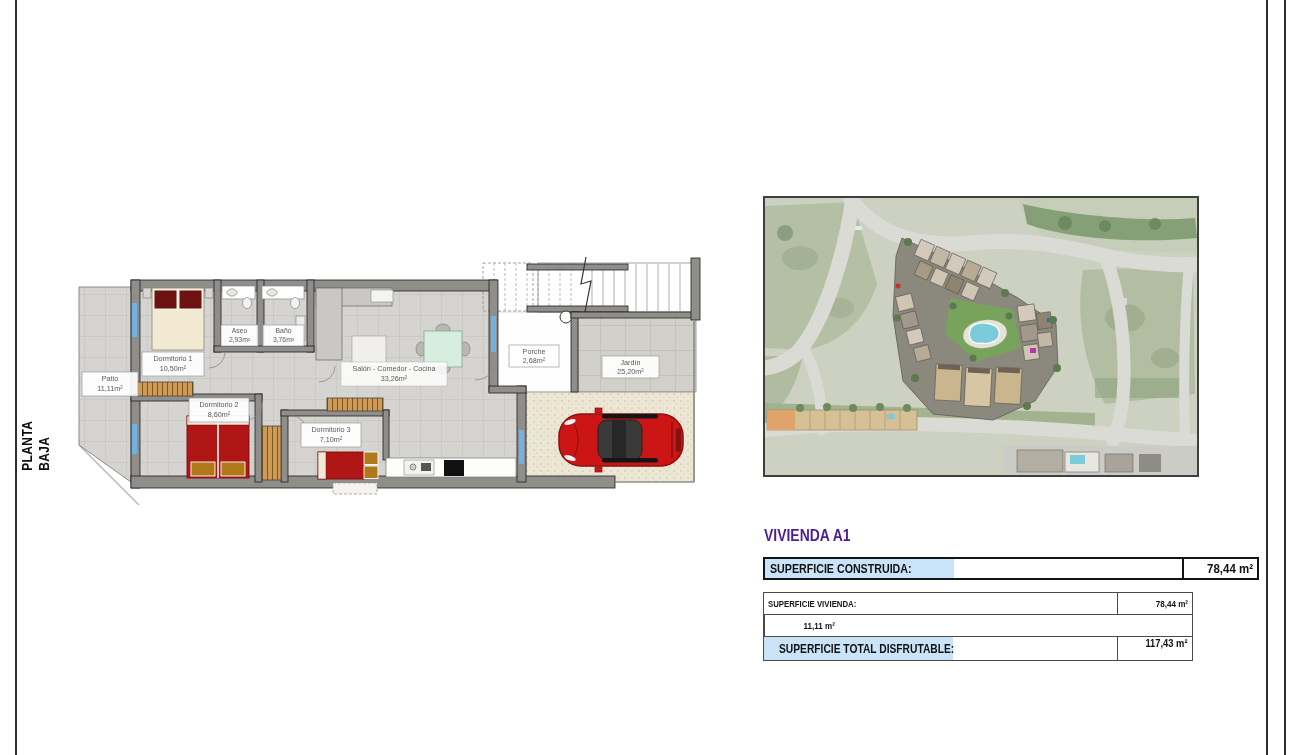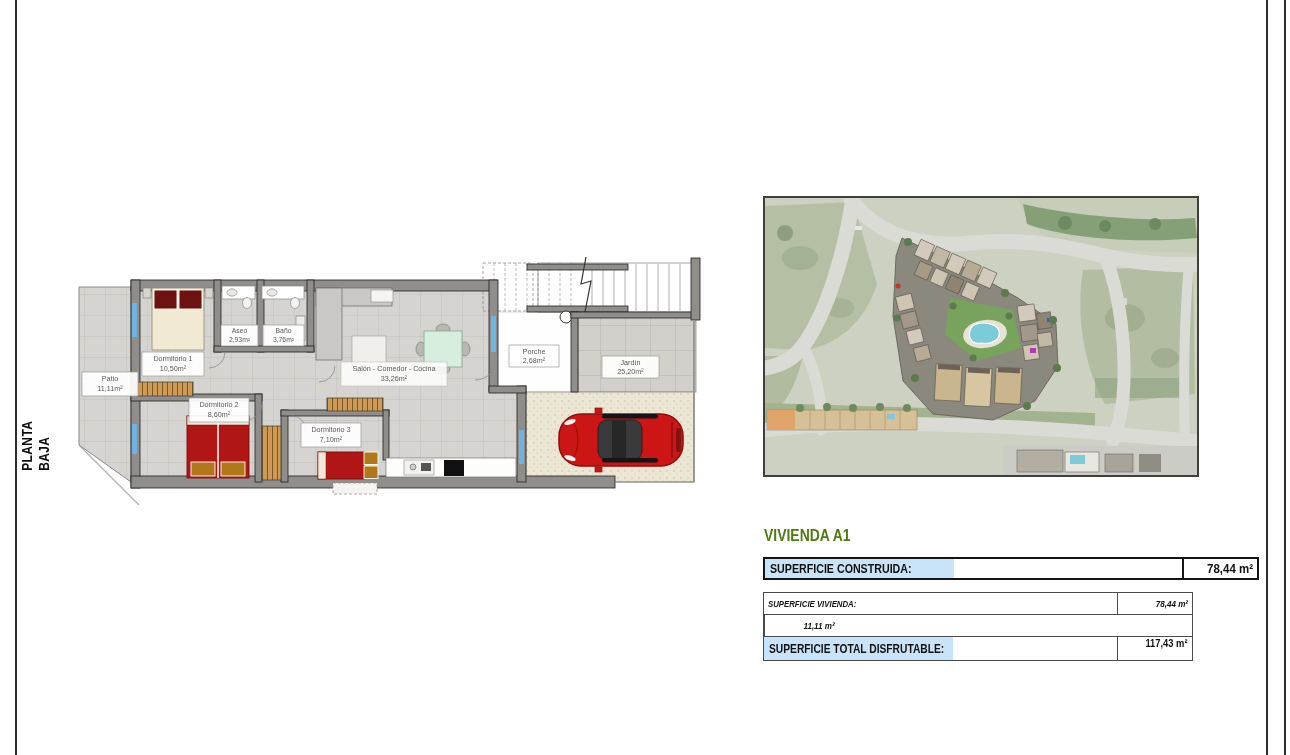--- a/index.html
+++ b/index.html
@@ -11,40 +11,40 @@
   .cond-r{display:inline-block;transform:scaleX(.85);transform-origin:100% 50%;white-space:nowrap;}
   
   .side-label{position:absolute;left:24px;top:398px;width:22px;height:96px;}
   .side-label span{position:absolute;left:50%;top:50%;
     transform:translate(-50%,-50%) rotate(-90deg) scaleX(.8);
     font-size:15px;font-weight:700;letter-spacing:.5px;color:#0d0d0d;}
   
   .siteplan{position:absolute;left:763px;top:196px;width:432px;height:277px;
     border:2px solid #3f3f3d;box-sizing:content-box;}
   
-  .panel-title{position:absolute;left:764px;top:526px;font-size:17px;font-weight:700;color:#4d7c0f;}
+  .panel-title{position:absolute;left:764px;top:526px;font-size:17px;font-weight:700;color:#4c1d95;}
   .row-big{position:absolute;left:763px;width:496px;height:23px;border:2px solid #141414;
     box-sizing:border-box;display:flex;align-items:stretch;background:#fff;}
   .row-big .lbl{width:189px;background:#c9e4f8;display:flex;align-items:center;
     padding-left:5px;font-size:13px;font-weight:700;box-sizing:border-box;}
   .row-big .mid{flex:1;}
   .row-big .val{width:75px;border-left:2px solid #141414;box-sizing:border-box;
     display:flex;align-items:center;justify-content:flex-end;padding-right:4px;
     font-size:13.5px;font-weight:700;}
   .detail-table{position:absolute;left:763px;top:592px;width:430px;
     border:1px solid #4a4a4a;box-sizing:border-box;background:#fff;}
-  .d-row{display:flex;height:21px;border-bottom:1px solid #4a4a4a;align-items:stretch;font-style:italic;}
+  .d-row{display:flex;height:21px;border-bottom:1px solid #4a4a4a;align-items:stretch;}
   .d-row .lbl{flex:1;display:flex;align-items:center;padding-left:4px;
     font-size:9.5px;font-weight:700;color:#161616;}
   .d-row .val{width:75px;border-left:1px solid #4a4a4a;box-sizing:border-box;
     display:flex;align-items:center;justify-content:flex-end;padding-right:4px;
     font-size:9.5px;font-weight:600;}
   .t-row{display:flex;height:23px;align-items:stretch;}
   .t-row .lbl{width:189px;background:#c9e4f8;display:flex;align-items:center;
-    padding-left:5px;font-size:12.5px;font-weight:700;box-sizing:border-box;}
+    padding-left:15px;font-size:12.5px;font-weight:700;box-sizing:border-box;}
   .t-row .mid{flex:1;}
   .t-row .val{width:75px;border-left:1px solid #4a4a4a;box-sizing:border-box;
     display:flex;justify-content:flex-end;padding-right:4px;
     font-size:11px;font-weight:700;}
   .plan-label-name,.plan-label-area{font-size:7.2px;fill:#5a5a5a;text-anchor:middle;
     font-family:"Liberation Sans",sans-serif;}
   .plan-label-sm .plan-label-name,.plan-label-sm .plan-label-area{font-size:6.8px;}
 </style>
 </head>
 <body>

